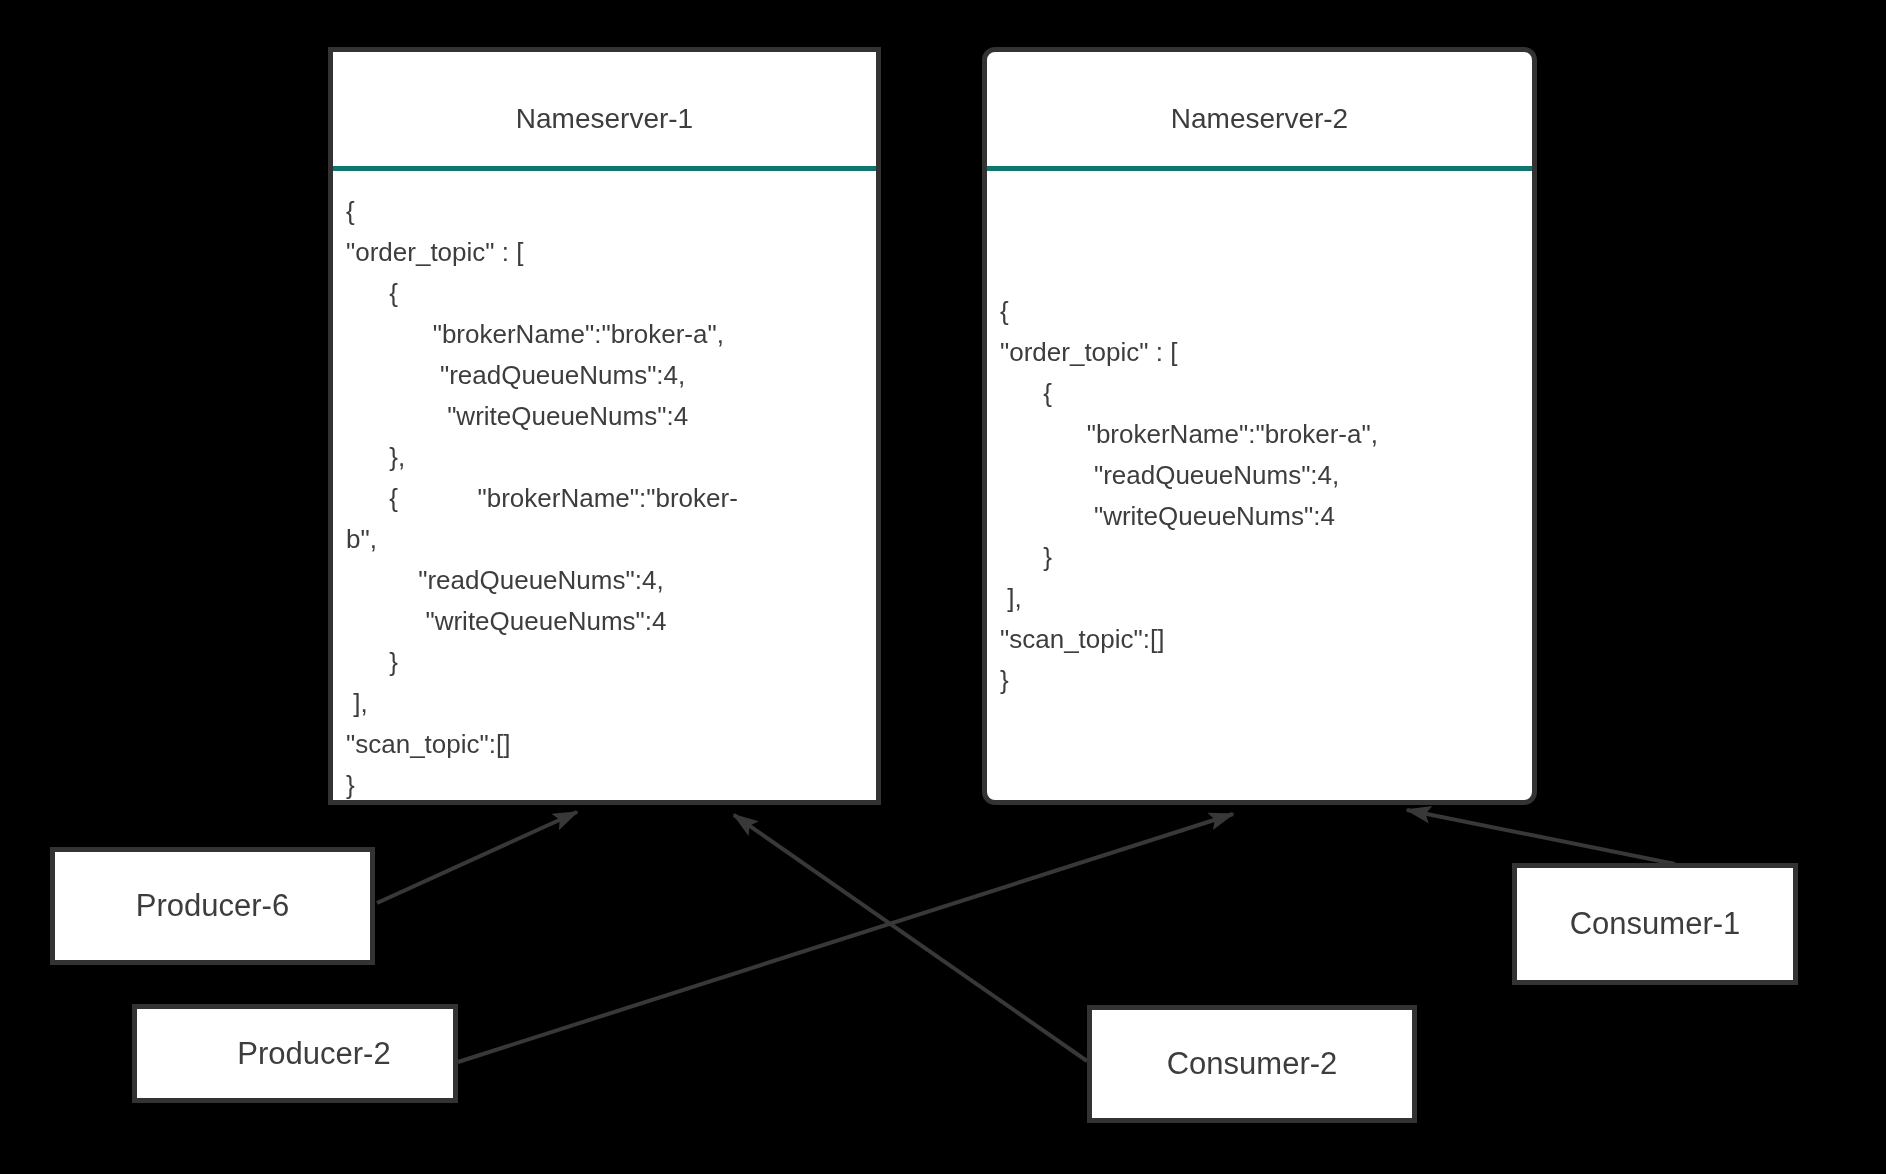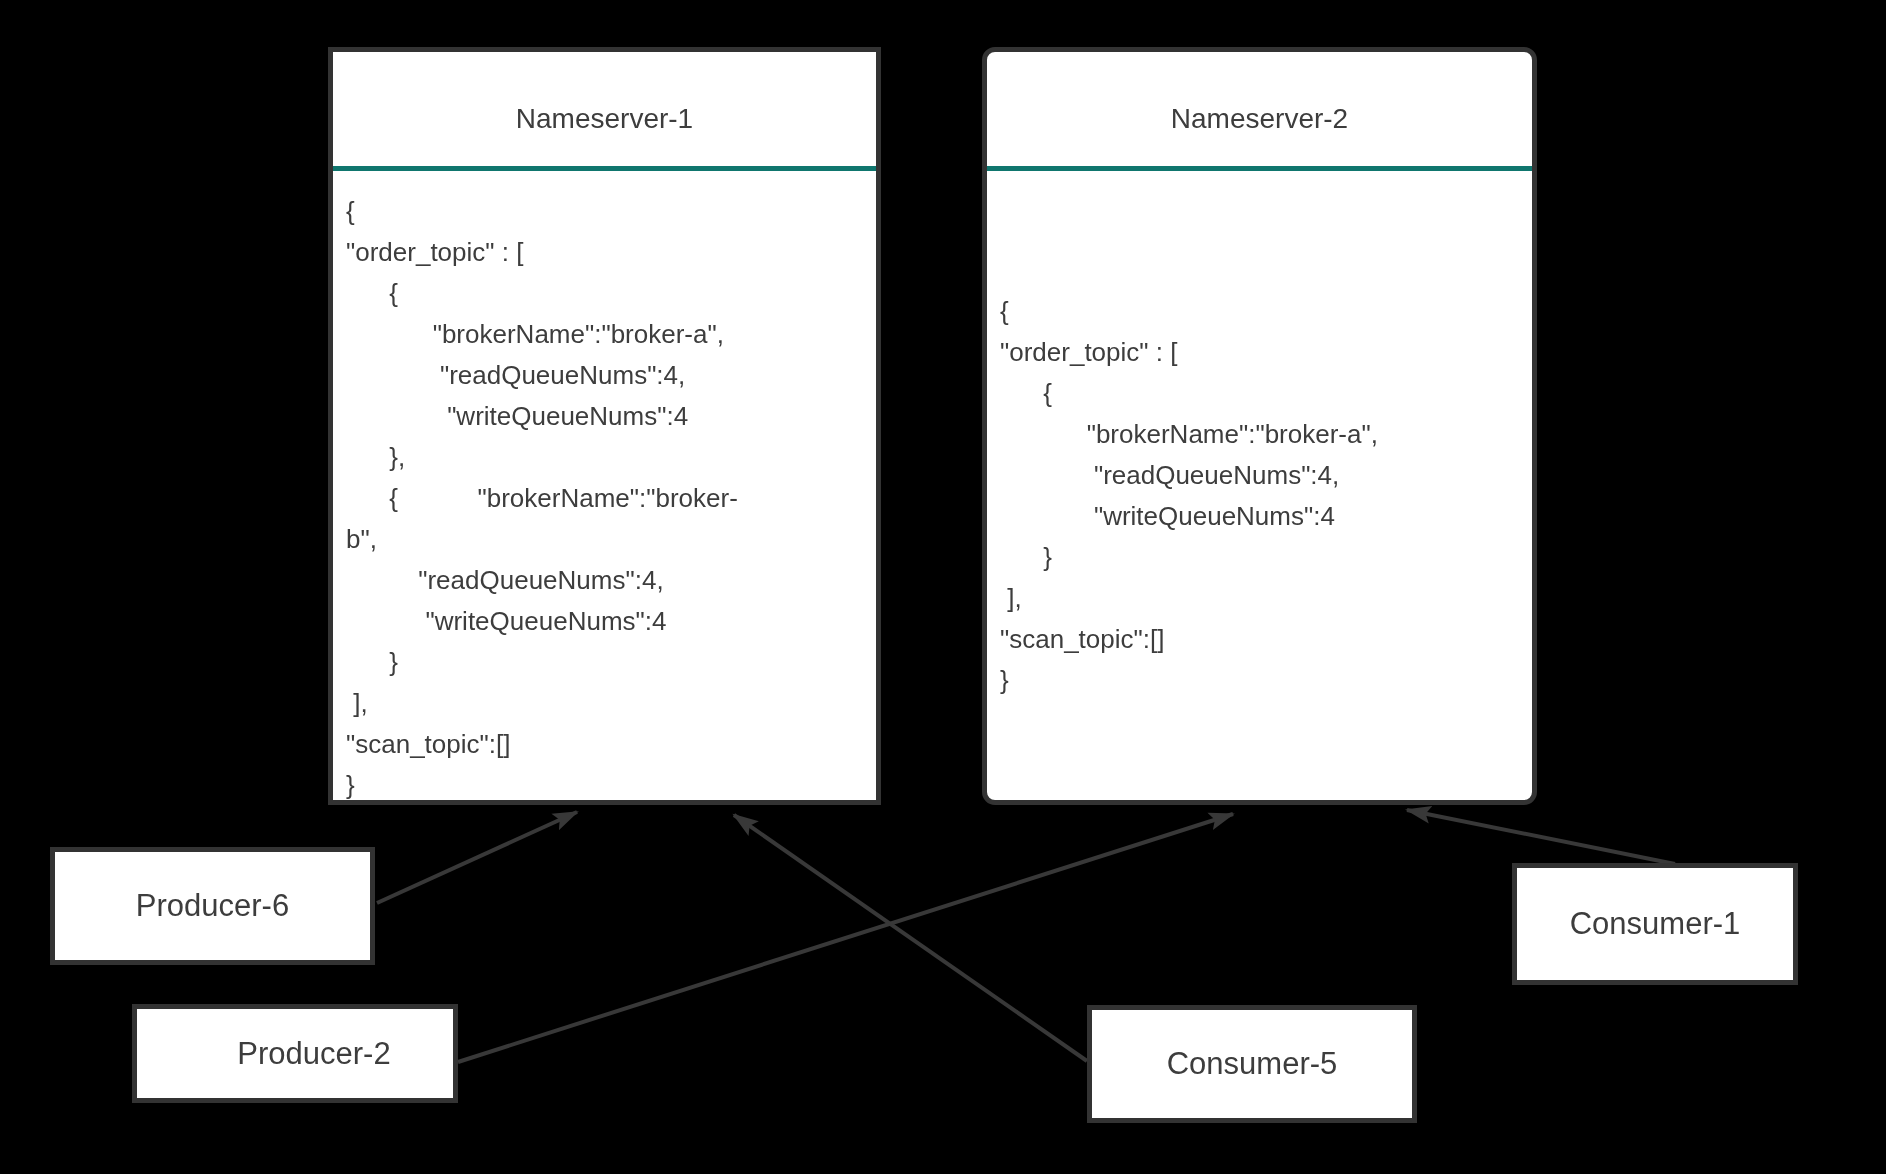--- a/index.html
+++ b/index.html
@@ -122,16 +122,16 @@
 
   <div id="producer-2" class="client-box">
     <span>Producer-2</span>
   </div>
 
   <div id="consumer-1" class="client-box">
     <span>Consumer-1</span>
   </div>
 
   <div id="consumer-2" class="client-box">
-    <span>Consumer-5</span>
+    <span>Consumer-2</span>
   </div>
 
 </div>
 
 </body></html>

